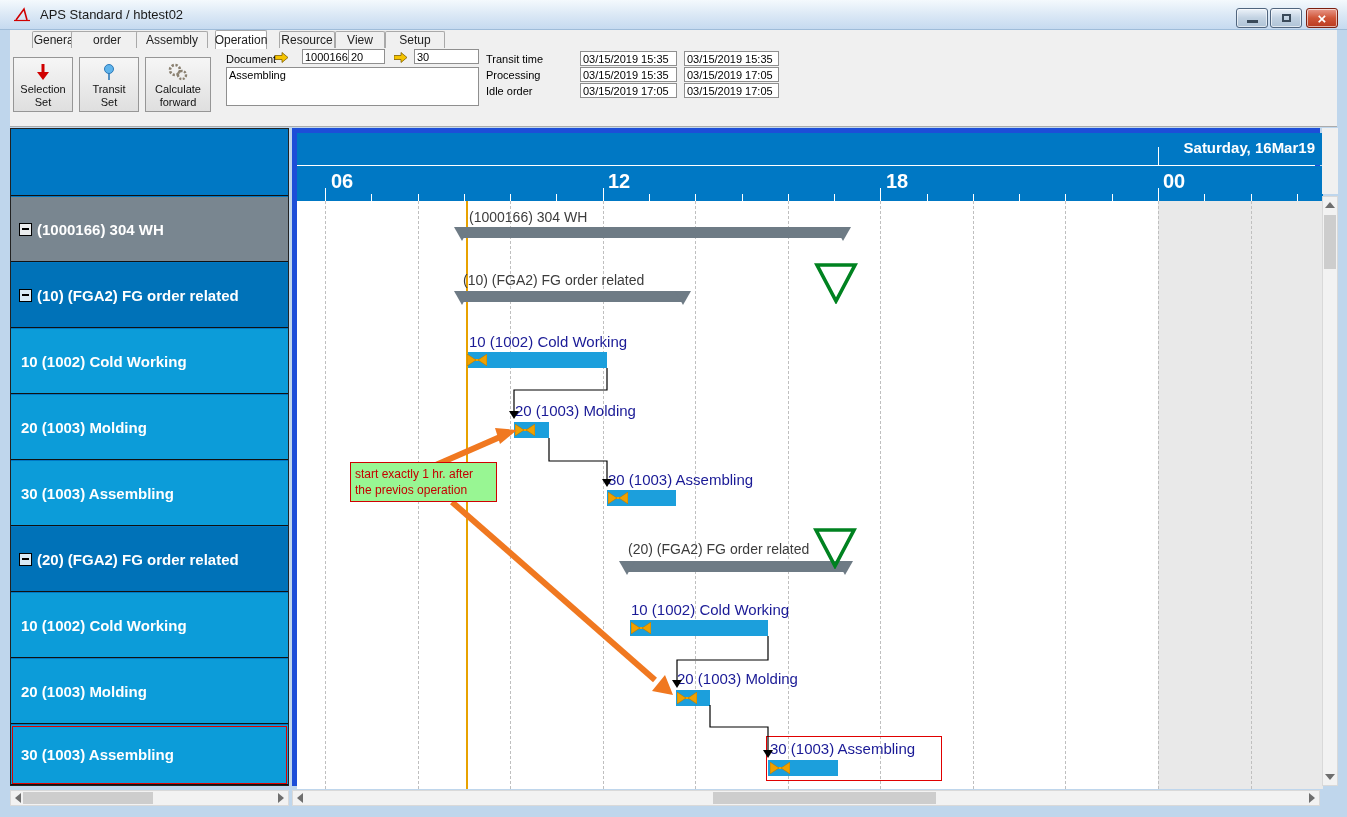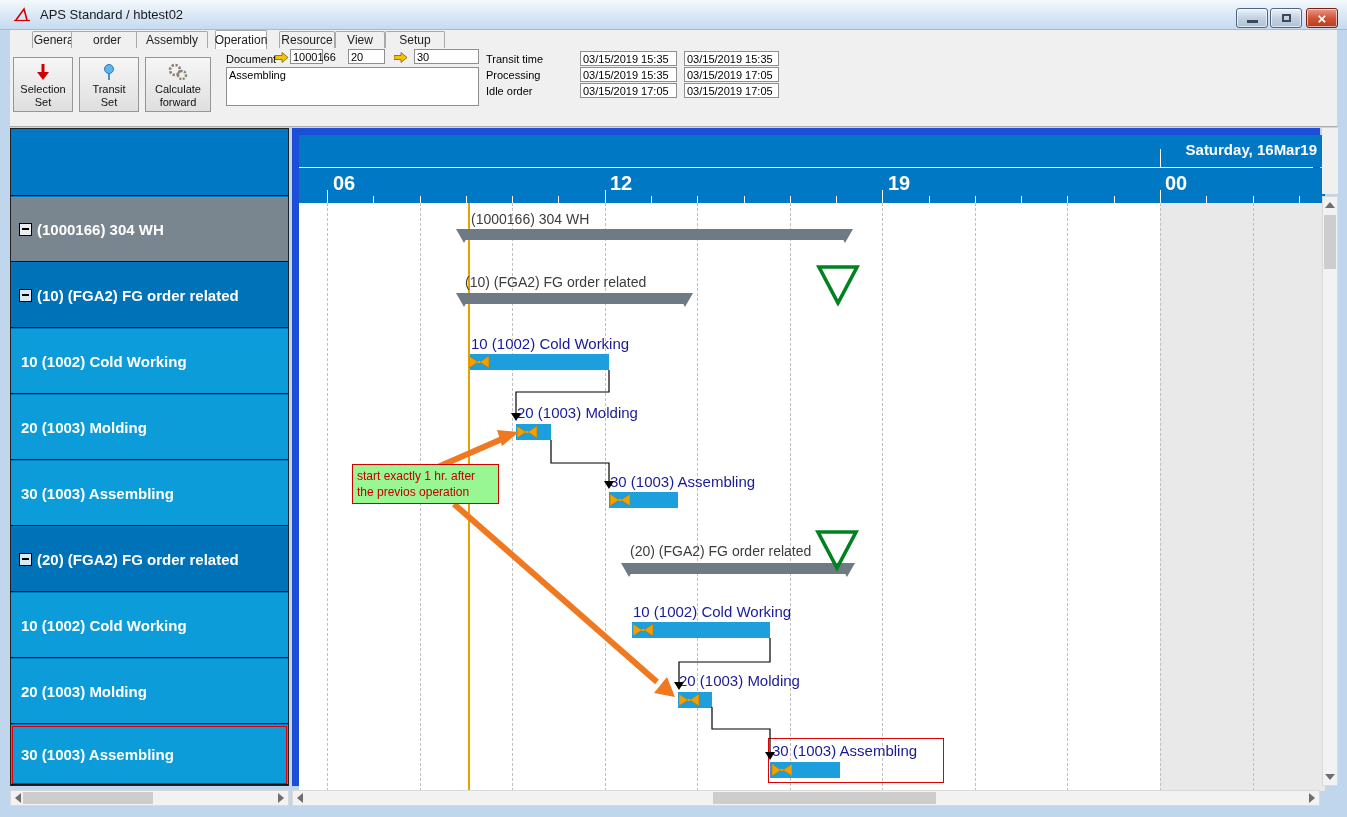--- a/index.html
+++ b/index.html
@@ -40,21 +40,21 @@
 
   
   .sidebar { left:10px; top:128px; width:279px; height:658px; background:#0078C4; border:1px solid #222; }
   .side-row { position:absolute; left:0; width:277px; height:65px; border-bottom:1px solid #111;
     color:#fff; font-weight:bold; font-size:15px; display:flex; align-items:center; }
   .expander { width:13px; height:13px; border:1px solid #000; background:rgba(255,255,255,.85);
     display:flex; align-items:center; justify-content:center; margin:0 5px 0 8px; flex:none; }
   .expander i { display:block; width:7px; height:2px; background:#000; }
 
   
-  .chart { left:292px; top:128px; width:1028px; height:658px; background:#fff; border:7px solid #1d4ed8; }
+  .chart { left:292px; top:128px; width:1028px; height:658px; background:#fff; border:5px solid #1d4ed8; }
   .day-row { left:0; top:0; width:1026px; height:32px; background:#0078C4; }
   .hour-row { left:0; top:33px; width:1026px; height:35px; background:#0078C4; }
   .day-label { position:absolute; right:8px; top:6px; color:#fff; font-weight:bold; font-size:15px; }
   .hour-label { position:absolute; top:4px; color:#fff; font-weight:bold; font-size:20px; }
   .tick { position:absolute; bottom:0; width:1px; background:#fff; }
   .chart-body { left:0; top:68px; width:1026px; height:588px; background:#fff; overflow:hidden; }
   .gridline { position:absolute; top:0; bottom:0; width:0;
     border-left:1px dashed #BFBFBF; }
   .weekend { position:absolute; top:0; bottom:0; background:#E9E9E9; }
   .nowline { position:absolute; top:0; bottom:0; width:2px; background:#E8A200; }
@@ -138,21 +138,21 @@
         </svg>
       </div>
     <div class="l">Calculate</div>
     <div class="l">forward</div>
   </div>
 
   <div class="flabel" style="left:216px;top:5px">Document</div>
   <svg class="abs" style="left:265px;top:4px" width="14" height="11" viewBox="0 0 14 11">
     <polygon points="0,3.5 7,3.5 7,0.5 13,5.5 7,10.5 7,7.5 0,7.5" fill="#F5C400" stroke="#806000" stroke-width="0.8"></polygon>
     </svg>
-  <div class="field" style="left:280px;top:1px;width:33px">1000166</div>
+  <div class="field" style="left:292px;top:1px;width:72px">1000166</div>
   <div class="field" style="left:338px;top:1px;width:37px">20</div>
   <svg class="abs" style="left:384px;top:4px" width="14" height="11" viewBox="0 0 14 11">
     <polygon points="0,3.5 7,3.5 7,0.5 13,5.5 7,10.5 7,7.5 0,7.5" fill="#F5C400" stroke="#806000" stroke-width="0.8"></polygon>
     </svg>
   <div class="field" style="left:404px;top:1px;width:65px">30</div>
   <div class="field" style="left:216px;top:19px;width:253px;height:39px">Assembling</div>
 
   <div class="flabel" style="left:476px;top:5px">Transit time</div>
   <div class="field" style="left:570px;top:3px;width:97px">03/15/2019 15:35</div>
   <div class="field" style="left:674px;top:3px;width:95px">03/15/2019 15:35</div>
@@ -206,21 +206,21 @@
 </div>
 
 <div class="abs chart">
   <div class="abs day-row">
     <div class="day-label">Saturday, 16Mar19</div>
     <div class="abs" style="left:861px;top:14px;width:1px;height:18px;background:#fff"></div>
   </div>
   <div class="abs hour-row">
     <div class="hour-label" style="left:34px">06</div>
     <div class="hour-label" style="left:311px">12</div>
-    <div class="hour-label" style="left:589px">19</div>
+    <div class="hour-label" style="left:589px">18</div>
     <div class="hour-label" style="left:866px">00</div>
   <div class="tick" style="left: 28px; height: 13px;"></div>
       <div class="tick" style="left: 74.28px; height: 7px;"></div>
       <div class="tick" style="left: 120.56px; height: 7px;"></div>
       <div class="tick" style="left: 166.84px; height: 7px;"></div>
       <div class="tick" style="left: 213.12px; height: 7px;"></div>
       <div class="tick" style="left: 259.4px; height: 7px;"></div>
       <div class="tick" style="left: 305.68px; height: 13px;"></div>
       <div class="tick" style="left: 351.96px; height: 7px;"></div>
       <div class="tick" style="left: 398.24px; height: 7px;"></div>

